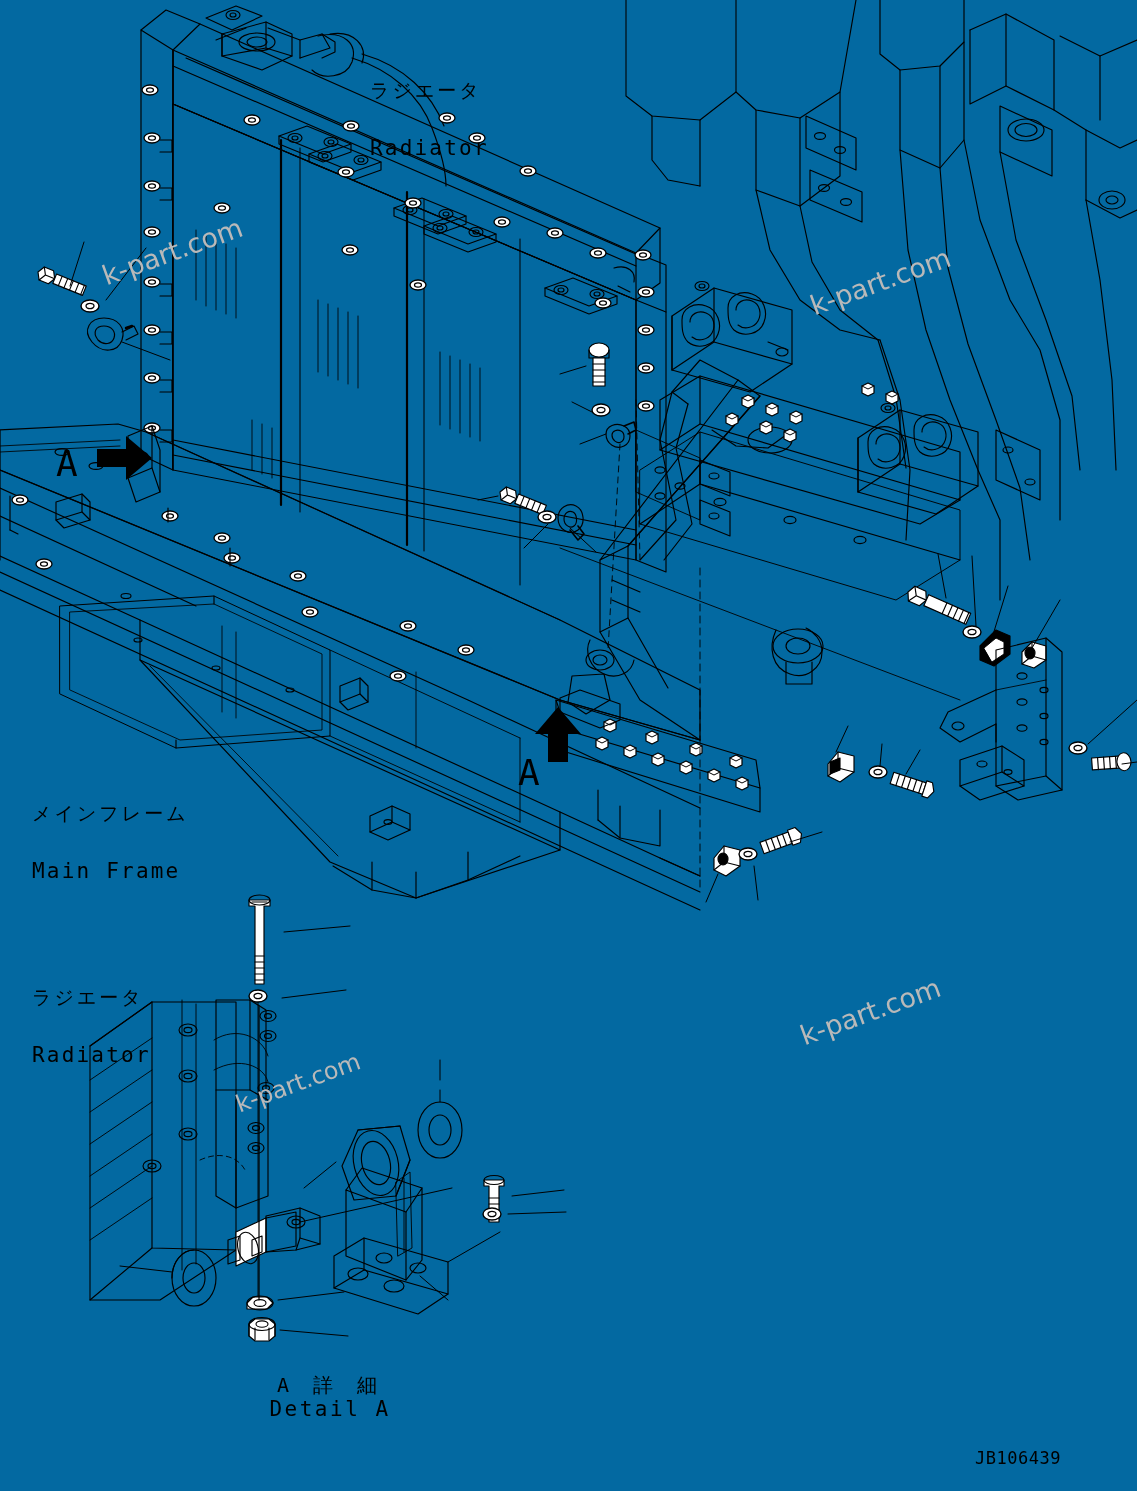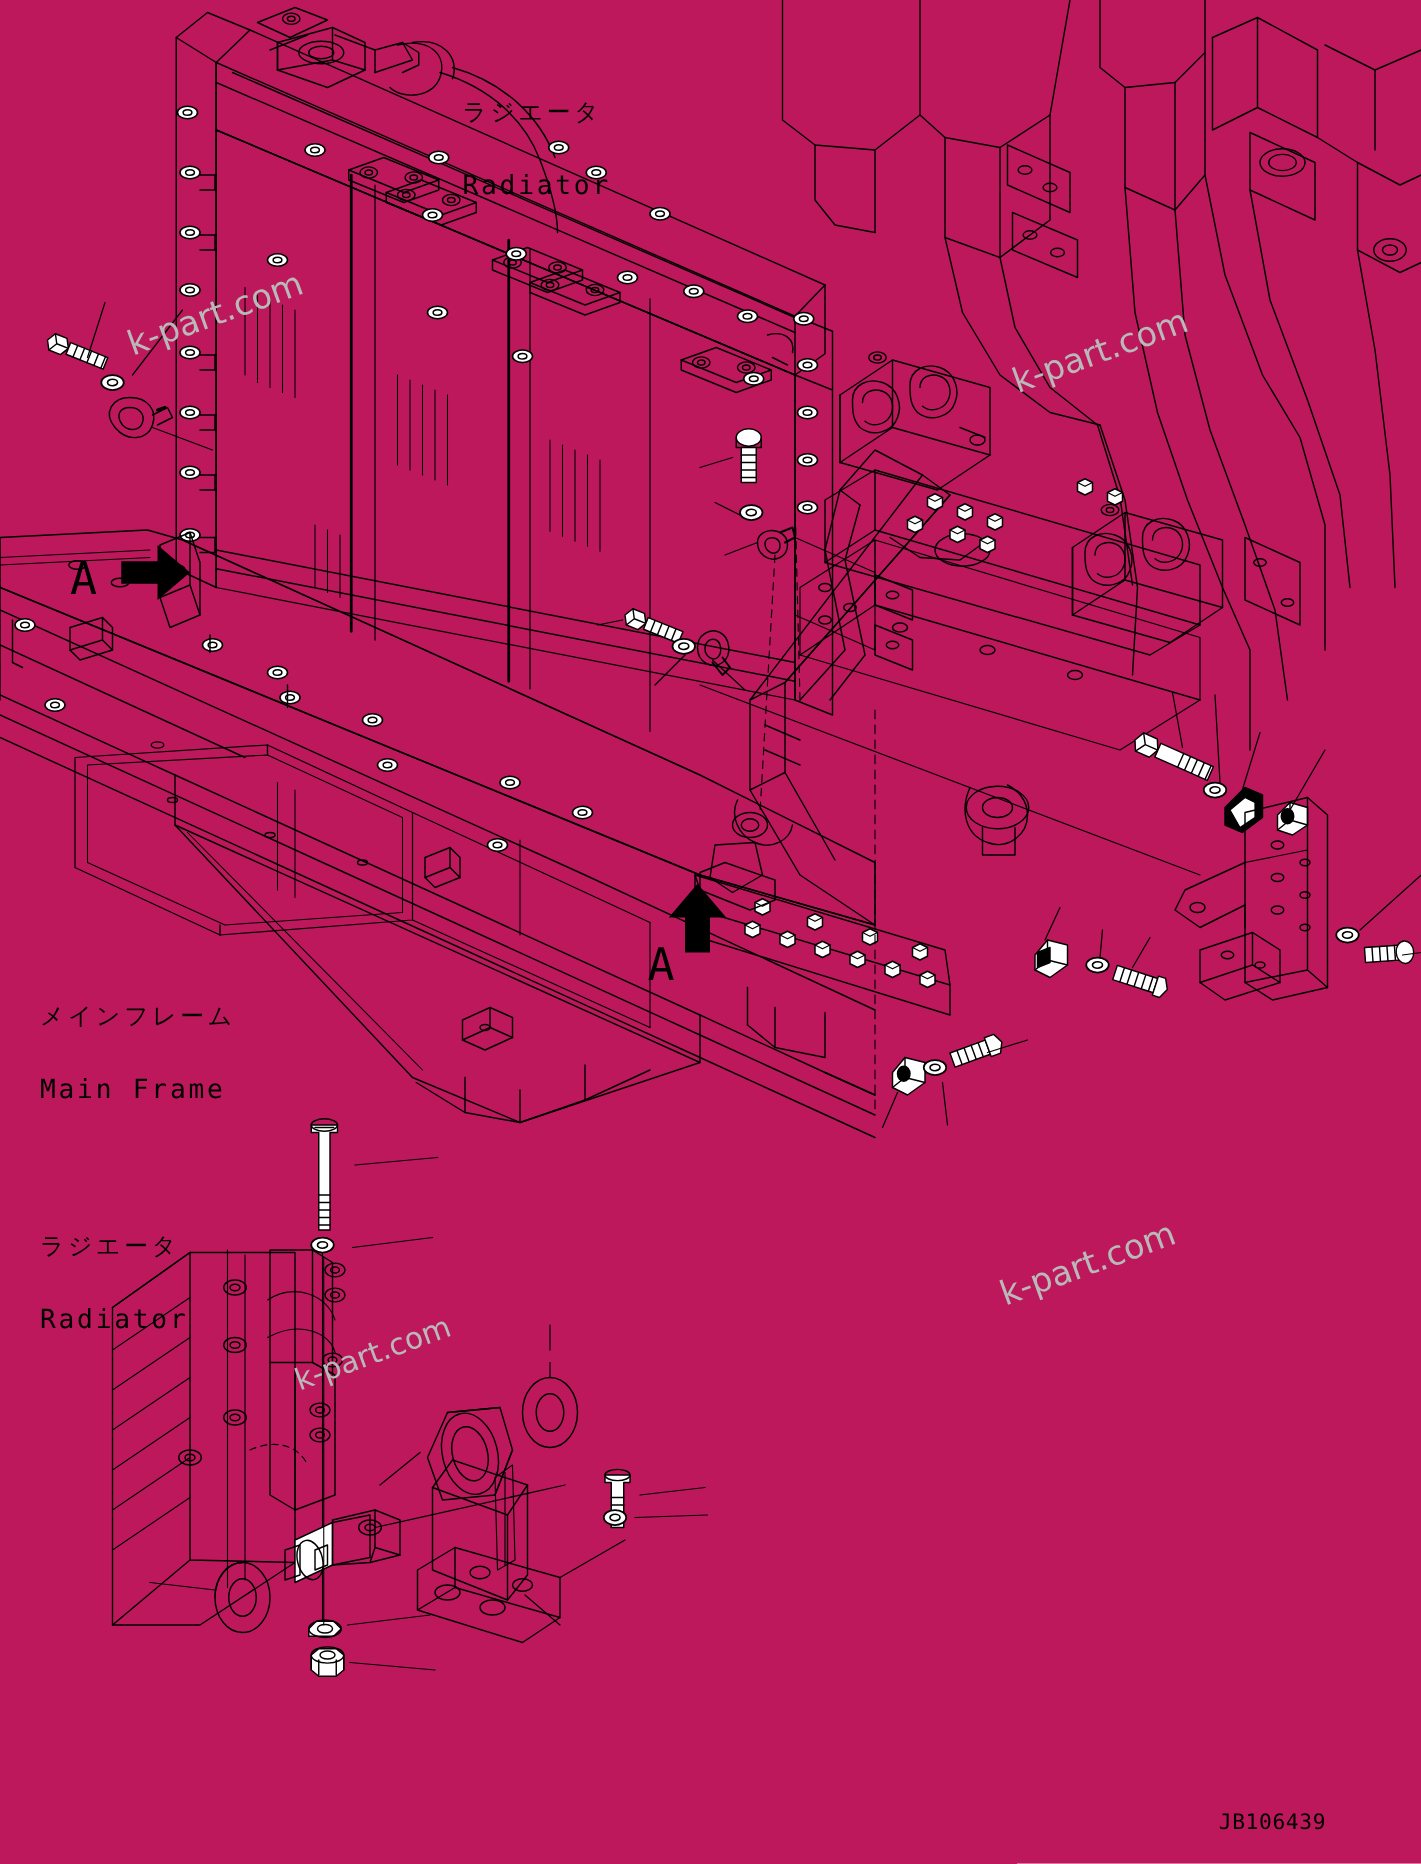--- a/index.html
+++ b/index.html
@@ -8,21 +8,21 @@
     padding: 0;
     background: #ffffff;
   }
   body {
     font-family: "DejaVu Sans", sans-serif;
   }
   #sheet {
     position: relative;
     width: 1137px;
     height: 1491px;
-    background: #be185d;
+    background: #0369a1;
     overflow: hidden;
   }
   #drawing {
     position: absolute;
     left: 0;
     top: 0;
     width: 1137px;
     height: 1491px;
   }
   .lbl {
@@ -974,20 +974,24 @@
   </div>
 
   <div class="lbl" style="left:32px; top:951px;">
     <span class="jp">ラジエータ</span>
     <span class="en">Radiator</span>
   </div>
 
   <div class="sect-mark" style="left:56px; top:446px;">A</div>
   <div class="sect-mark" style="left:518px; top:755px;">A</div>
 
+  <div class="detail-cap" style="left:240px; top:1374px; width:180px;">
+    <span class="jp">A 詳 細</span>
+    <span class="en">Detail A</span>
+  </div>
 
   <div class="dwgno" style="left:975px; top:1448px;">JB106439</div>
 
   <div class="wm" style="left:98px; top:262px; transform:rotate(-20deg);">k-part.com</div>
   <div class="wm" style="left:806px; top:292px; transform:rotate(-20deg);">k-part.com</div>
   <div class="wm" style="left:796px; top:1022px; transform:rotate(-20deg);">k-part.com</div>
   <div class="wm" style="left:232px; top:1092px; transform:rotate(-20deg); font-size:24px;">k-part.com</div>
 
 </div>
 

